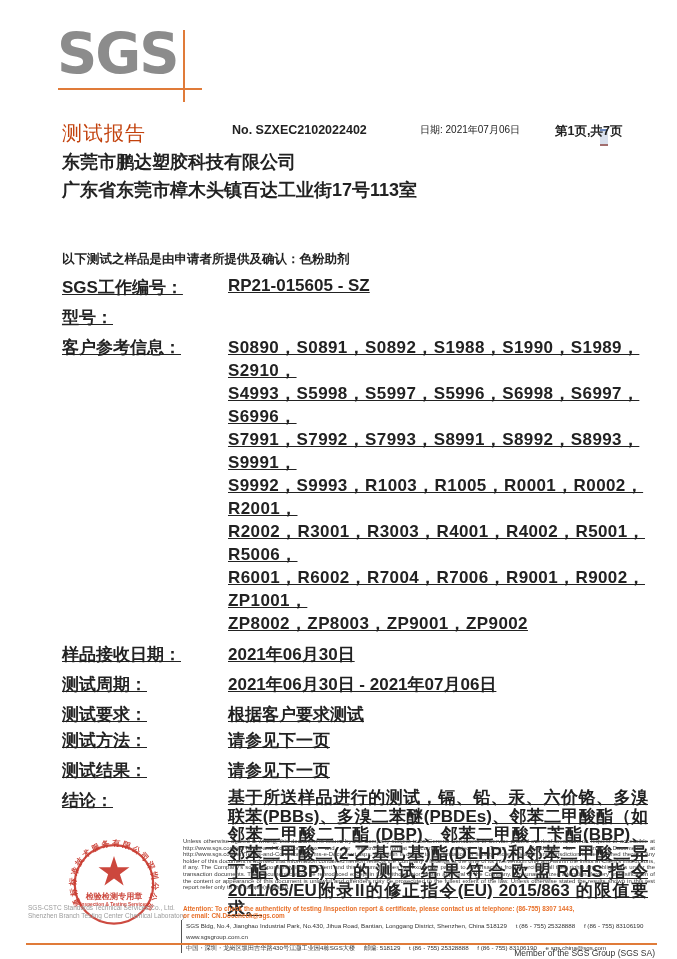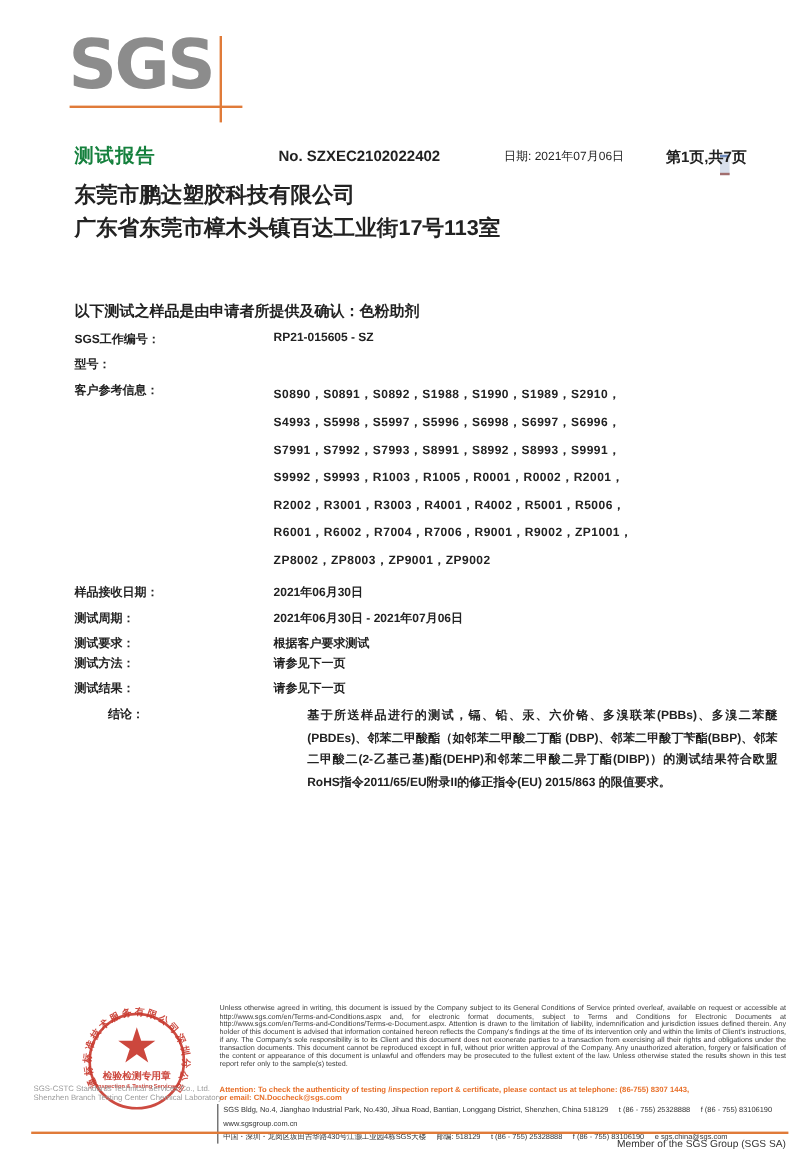--- a/index.html
+++ b/index.html
@@ -19,40 +19,40 @@
   }
   .logo-hline{position:absolute;left:1px;top:64px;width:144px;height:2px;background:#e07b39;}
   .logo-vline{position:absolute;left:126px;top:6px;width:2px;height:72px;background:#e07b39;}
 
   
   .artifact{position:absolute;left:600px;top:129px;width:8px;height:13px;
     border-top:2px solid #4a6fae;border-bottom:2px solid #8a4a4a;background:#cfd8e8;opacity:.8;}
 
   
   .title-row{position:absolute;top:120px;left:62px;width:596px;height:22px;}
-  .report-title{position:absolute;left:0;top:0;font-size:16px;font-weight:bold;color:#15803d;letter-spacing:1px;}
+  .report-title{position:absolute;left:0;top:0;font-size:20px;font-weight:normal;color:#c2410c;letter-spacing:1px;}
   .report-no{position:absolute;left:170px;top:3px;font-size:12.5px;font-weight:600;}
   .report-date{position:absolute;left:358px;top:3px;font-size:10px;font-weight:400;}
   .report-page{position:absolute;left:493px;top:3px;font-size:12.5px;font-weight:600;}
 
   
   .company{position:absolute;top:148px;left:62px;font-size:18px;font-weight:600;line-height:28px;}
 
   
   .statement{position:absolute;top:251px;left:62px;font-size:12.5px;font-weight:600;}
-  .fields{position:absolute;top:276px;left:62px;width:586px;font-size:10px;}
+  .fields{position:absolute;top:276px;left:62px;width:586px;font-size:17px;text-decoration:underline;}
   .frow{display:flex;margin-bottom:7px;}
   .flabel{width:166px;flex:0 0 166px;font-weight:600;}
   .fvalue{flex:1;font-weight:600;}
   .frow.codes{margin-bottom:8px;}
   .codes .fvalue div{line-height:23px;letter-spacing:.4px;}
   .frow.r-received{margin-top:3px;}
   .frow.r-method{margin-top:-4px;}
   .frow.r-results{margin-top:2px;}
-  .frow.r-conclusion{margin-top:5px;margin-left:28px;}
+  .frow.r-conclusion{margin-top:5px;}
   .conclusion-text{line-height:18.5px;width:414px;text-align:justify;}
 
   
   .footer{position:absolute;left:0;top:834px;width:677px;height:125px;}
   .legal{
     position:absolute;left:183px;top:4px;width:472px;
     font-size:6px;line-height:6.6px;color:#3c3c3c;text-align:justify;
   }
   .attention{
     position:absolute;left:183px;top:71px;width:472px;

